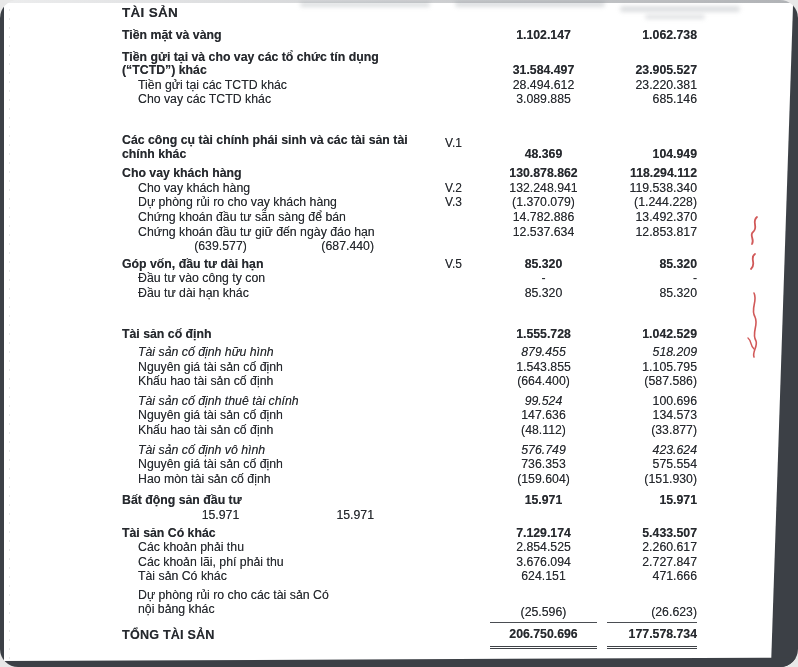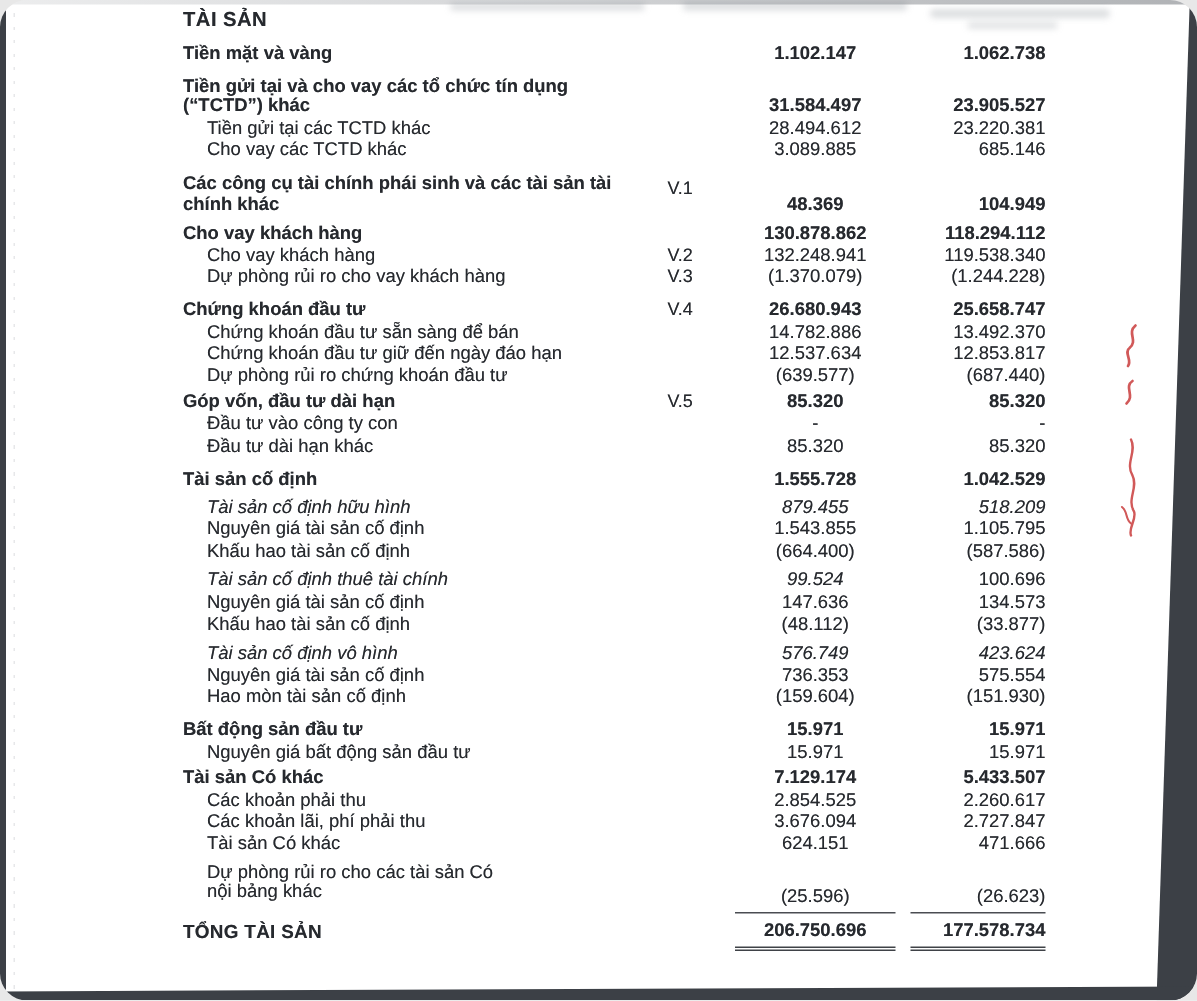--- a/index.html
+++ b/index.html
@@ -28,21 +28,21 @@
   .title { font-size:13.5px; font-weight:bold; letter-spacing:.3px; margin-bottom:6px; }
   .row { display:flex; align-items:flex-end; margin-top:1px; }
   .lbl { width:323px; font-size:12.3px; line-height:13.6px; }
   .lbl.ind { padding-left:16px; width:307px; }
   .note { width:45px; font-size:12px; line-height:13.6px; }
   .n1 { width:107px; text-align:center; font-size:12.3px; line-height:13.6px; white-space:nowrap; }
   .n2 { width:100px; text-align:right; font-size:12.3px; line-height:13.6px; white-space:nowrap; }
   .b { font-weight:bold; }
   .i { font-style:italic; }
   .gap-a { margin-top:9px; }  .gap-b { margin-top:8px; }
-  .gap-c { margin-top:9px; } .gap-d { margin-top:6px; }
+  .gap-c { margin-top:27px; } .gap-d { margin-top:6px; }
   .gap-e { margin-top:4px; } .gap-f { margin-top:5px; }
   .nt { align-self:flex-start; padding-top:3px; }
   .row-ul .lbl { padding-bottom:7px; }
   .ul  { border-bottom:1.5px solid #4a4d52; padding-bottom:3px; }
   .dul { border-bottom:3px double #3f4247; padding-bottom:4px; }
   .n2.ul, .n2.dul { width:90px; margin-left:10px; }
   .total-row { margin-top:5px; }
   .total-row .lbl { font-size:12.6px; letter-spacing:.2px; padding-bottom:6px; }
   .content div { text-shadow:0 0 .4px rgba(38,41,46,.55); }
 </style>
@@ -118,40 +118,33 @@
           <div class="note">V.2</div>
           <div class="n1">132.248.941</div>
           <div class="n2">119.538.340</div>
         </div>
         <div class="row">
           <div class="lbl ind">Dự phòng rủi ro cho vay khách hàng</div>
           <div class="note">V.3</div>
           <div class="n1">(1.370.079)</div>
           <div class="n2">(1.244.228)</div>
         </div>
-        <div class="row gap-b">
-          <div class="lbl b">Chứng khoán đầu tư</div>
-          <div class="note">V.4</div>
-          <div class="n1 b">26.680.943</div>
-          <div class="n2 b">25.658.747</div>
-        </div>
         <div class="row">
           <div class="lbl ind">Chứng khoán đầu tư sẵn sàng để bán</div>
           <div class="note"></div>
           <div class="n1">14.782.886</div>
           <div class="n2">13.492.370</div>
         </div>
         <div class="row">
           <div class="lbl ind">Chứng khoán đầu tư giữ đến ngày đáo hạn</div>
           <div class="note"></div>
           <div class="n1">12.537.634</div>
           <div class="n2">12.853.817</div>
         </div>
         <div class="row">
-          <div class="lbl ind">Dự phòng rủi ro chứng khoán đầu tư</div>
           <div class="note"></div>
           <div class="n1">(639.577)</div>
           <div class="n2">(687.440)</div>
         </div>
         <div class="row gap-e">
           <div class="lbl b">Góp vốn, đầu tư dài hạn</div>
           <div class="note">V.5</div>
           <div class="n1 b">85.320</div>
           <div class="n2 b">85.320</div>
         </div>
@@ -227,21 +220,20 @@
           <div class="n1">(159.604)</div>
           <div class="n2">(151.930)</div>
         </div>
         <div class="row gap-b">
           <div class="lbl b">Bất động sản đầu tư</div>
           <div class="note"></div>
           <div class="n1 b">15.971</div>
           <div class="n2 b">15.971</div>
         </div>
         <div class="row">
-          <div class="lbl ind">Nguyên giá bất động sản đầu tư</div>
           <div class="note"></div>
           <div class="n1">15.971</div>
           <div class="n2">15.971</div>
         </div>
         <div class="row gap-e">
           <div class="lbl b">Tài sản Có khác</div>
           <div class="note"></div>
           <div class="n1 b">7.129.174</div>
           <div class="n2 b">5.433.507</div>
         </div>

